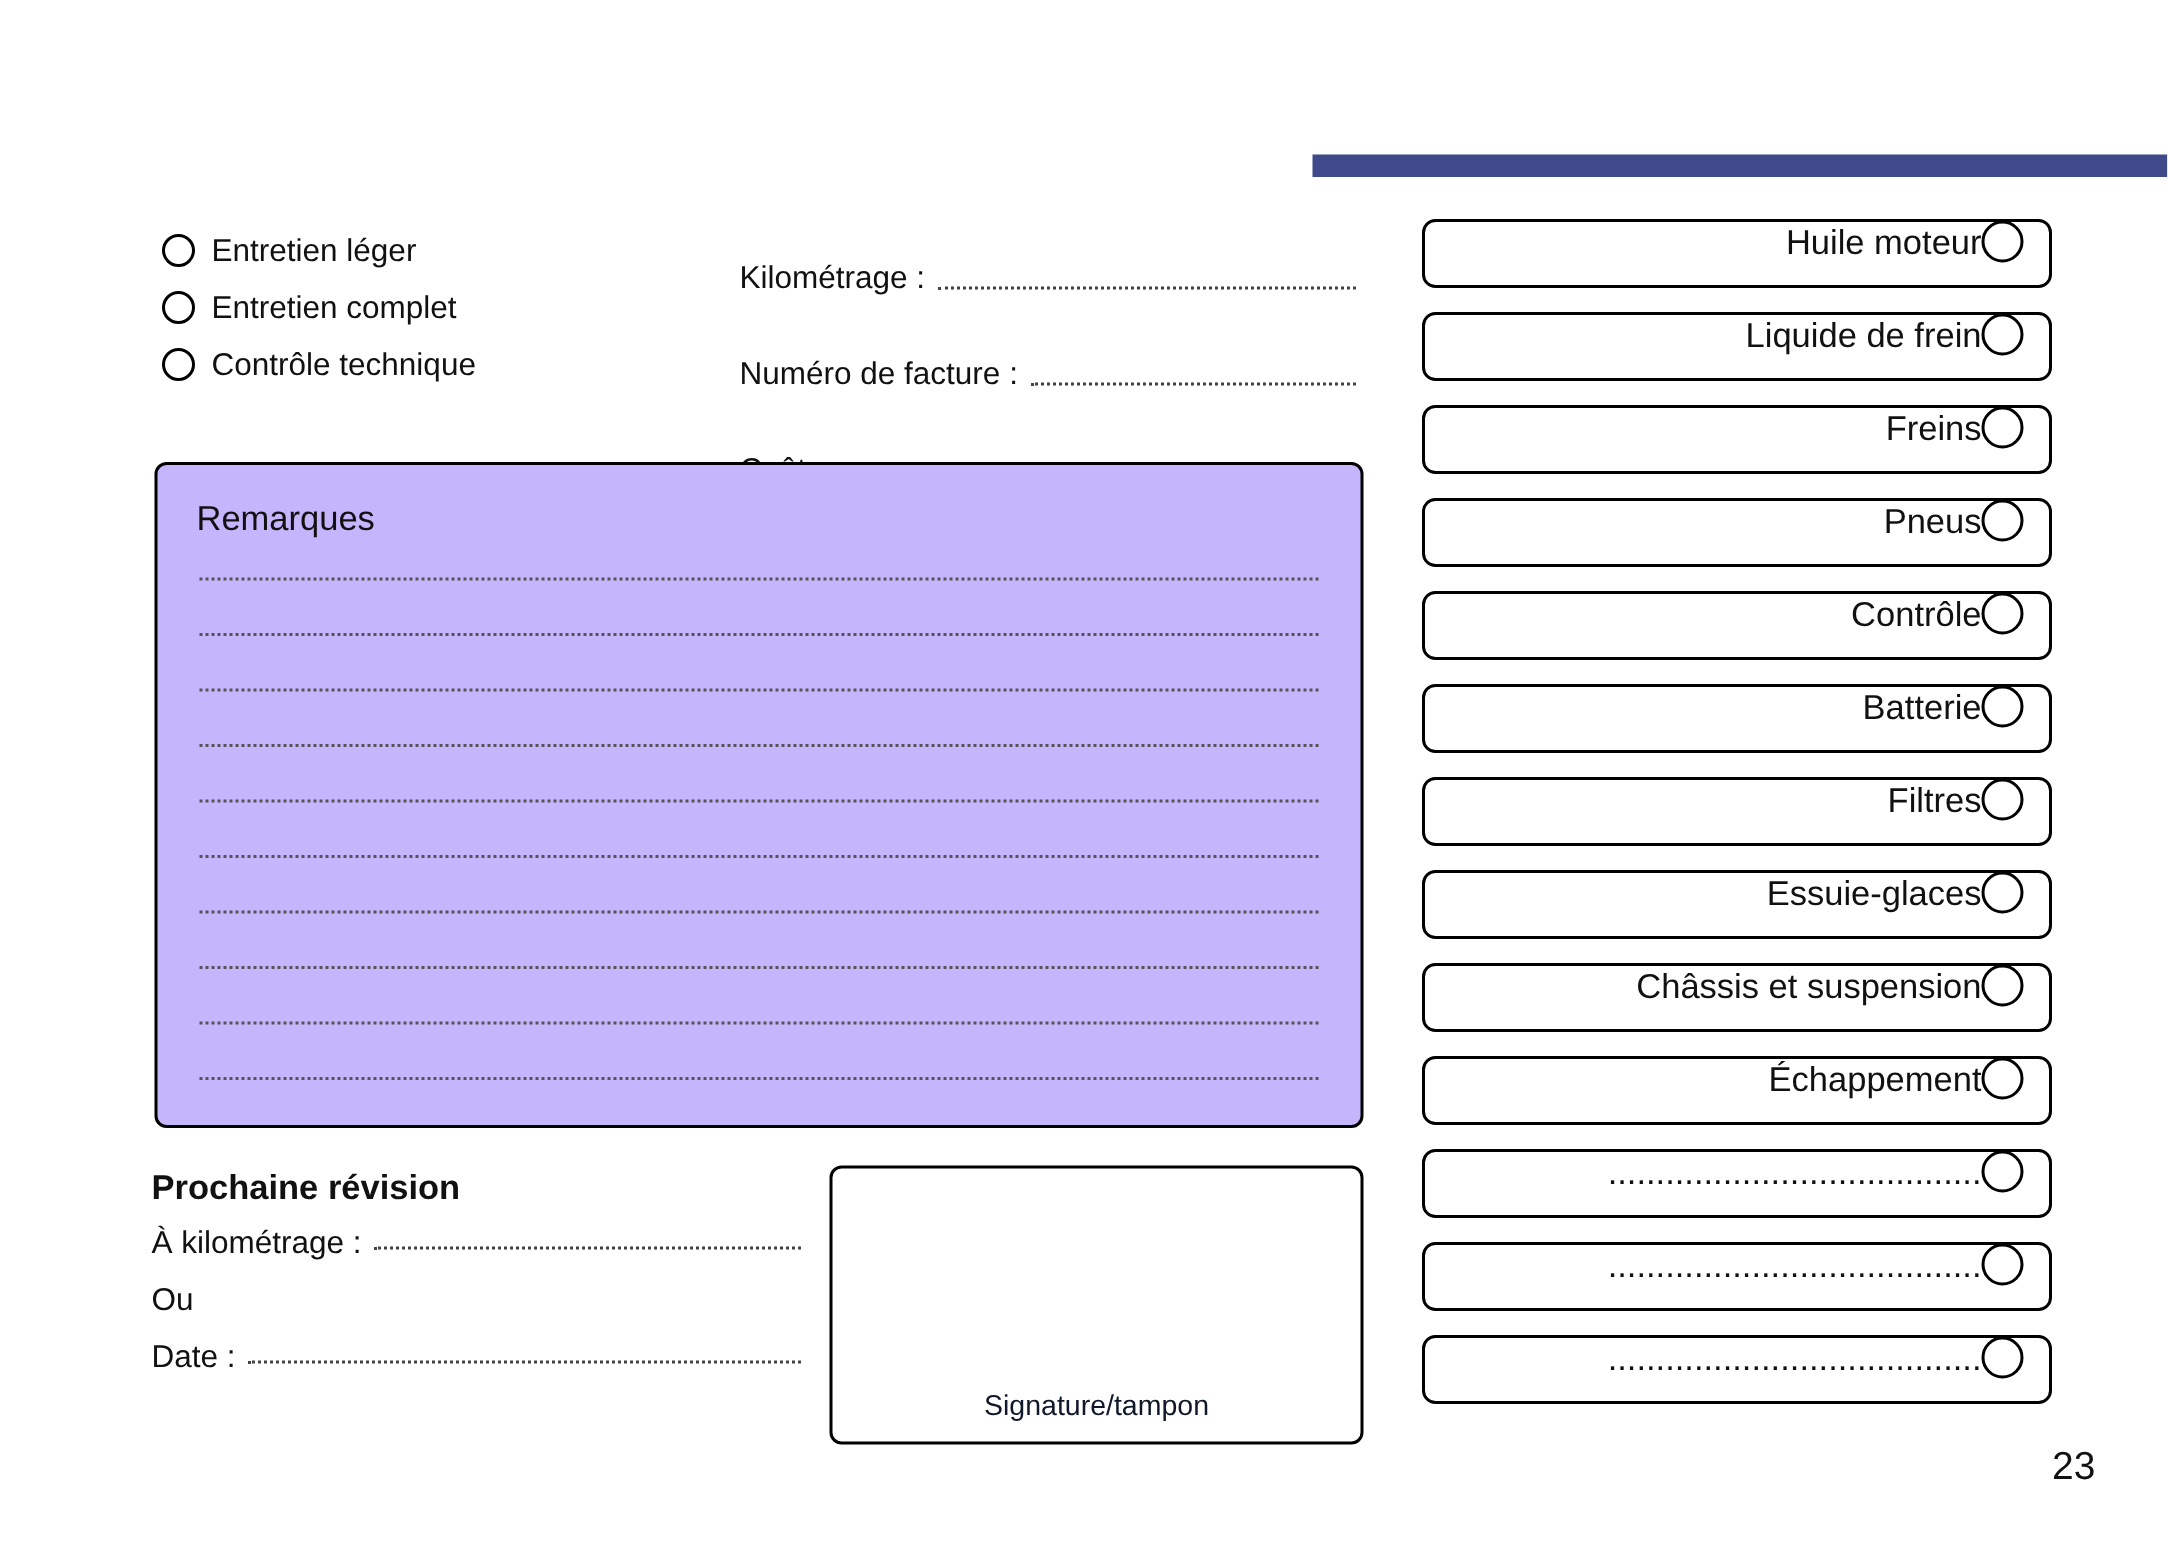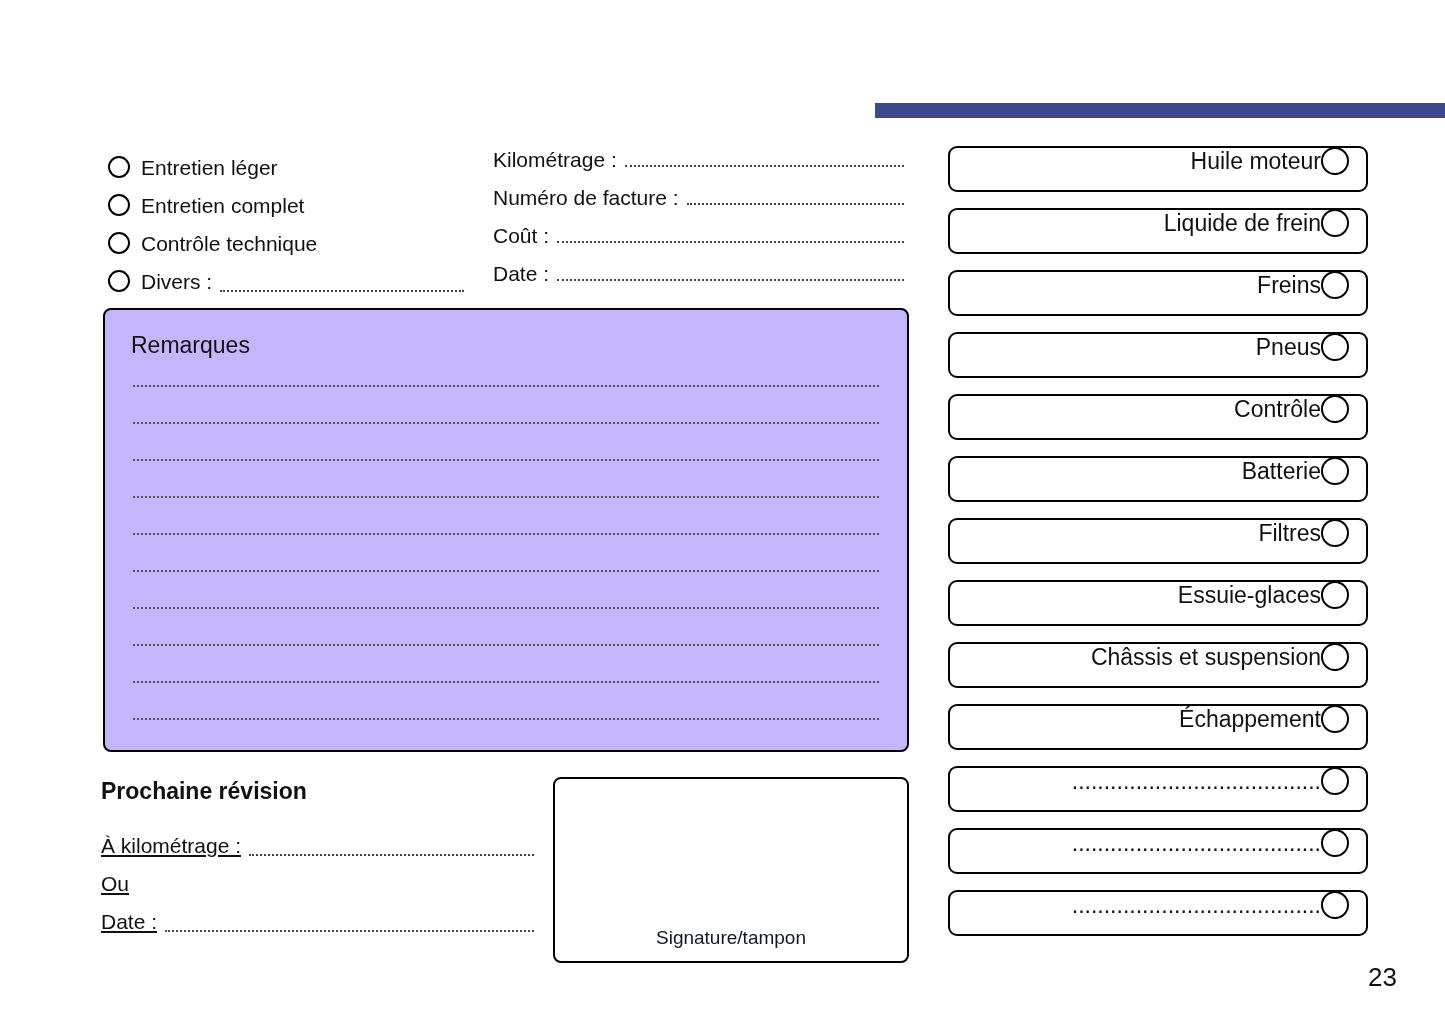--- a/index.html
+++ b/index.html
@@ -62,20 +62,21 @@
   .details {
     position: absolute;
     left: 493px;
     top: 140px;
     width: 411px;
   }
   .detail-row {
     display: flex;
     align-items: center;
     height: 38px;
+    margin-top: 26px;
   }
 
   
   .remarks-box {
     position: absolute;
     left: 103px;
     top: 308px;
     width: 806px;
     height: 444px;
     border: 2px solid #000;
@@ -106,23 +107,22 @@
     top: 778px;
     width: 433px;
   }
   .ns-title {
     font-size: 23px;
     font-weight: bold;
     height: 40px;
   }
   .ns-row {
     display: flex;
-    align-items: flex-end;
+    align-items: flex-start;
     height: 38px;
-    text-decoration: underline;
   }
 
   
   .signature-box {
     position: absolute;
     left: 553px;
     top: 777px;
     width: 356px;
     height: 186px;
     border: 2px solid #000;
@@ -190,25 +190,20 @@
       <span class="lbl">Entretien léger</span>
     </div>
     <div class="option-row">
       <span class="radio"></span>
       <span class="lbl">Entretien complet</span>
     </div>
     <div class="option-row">
       <span class="radio"></span>
       <span class="lbl">Contrôle technique</span>
     </div>
-    <div class="option-row">
-      <span class="radio"></span>
-      <span class="lbl">Divers :</span>
-      <span class="leader"></span>
-    </div>
   </div>
 
   <div class="details">
     <div class="detail-row">
       <span class="lbl">Kilométrage :</span>
       <span class="leader"></span>
     </div>
     <div class="detail-row">
       <span class="lbl">Numéro de facture :</span>
       <span class="leader"></span>

